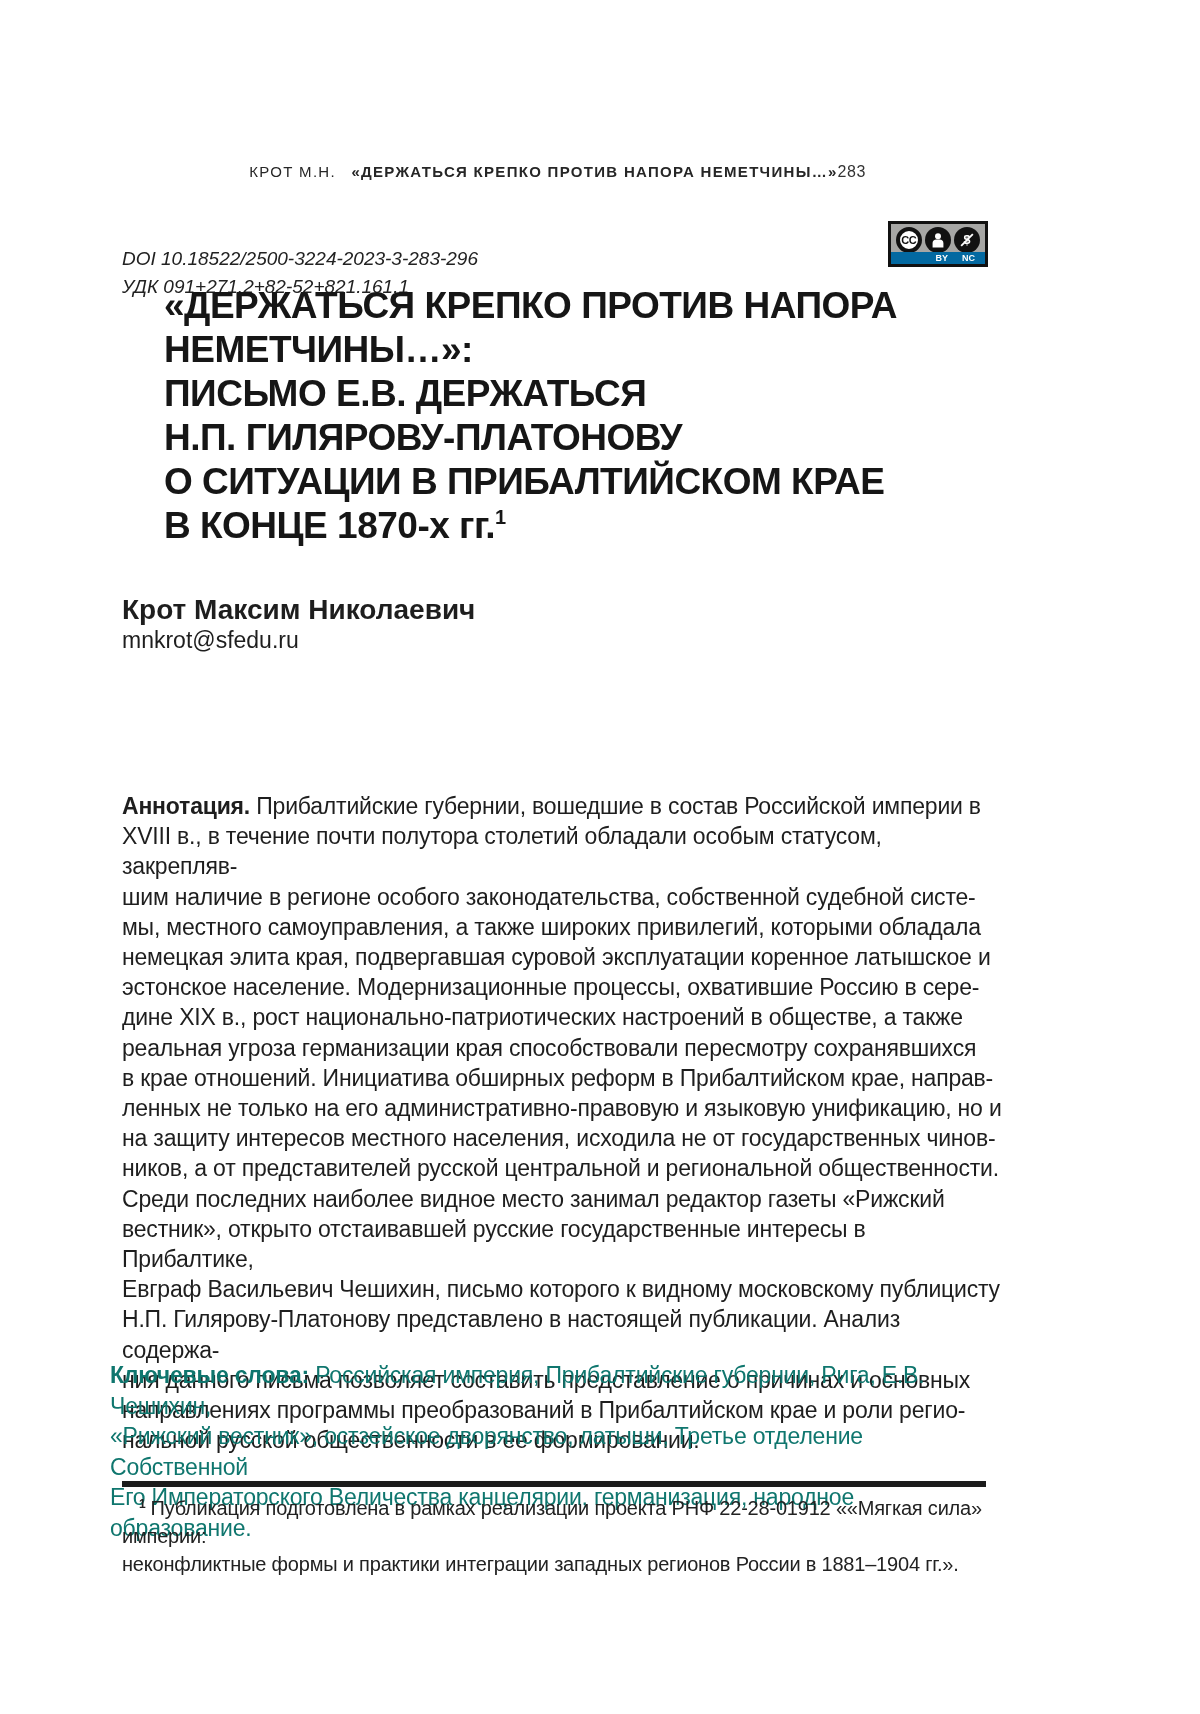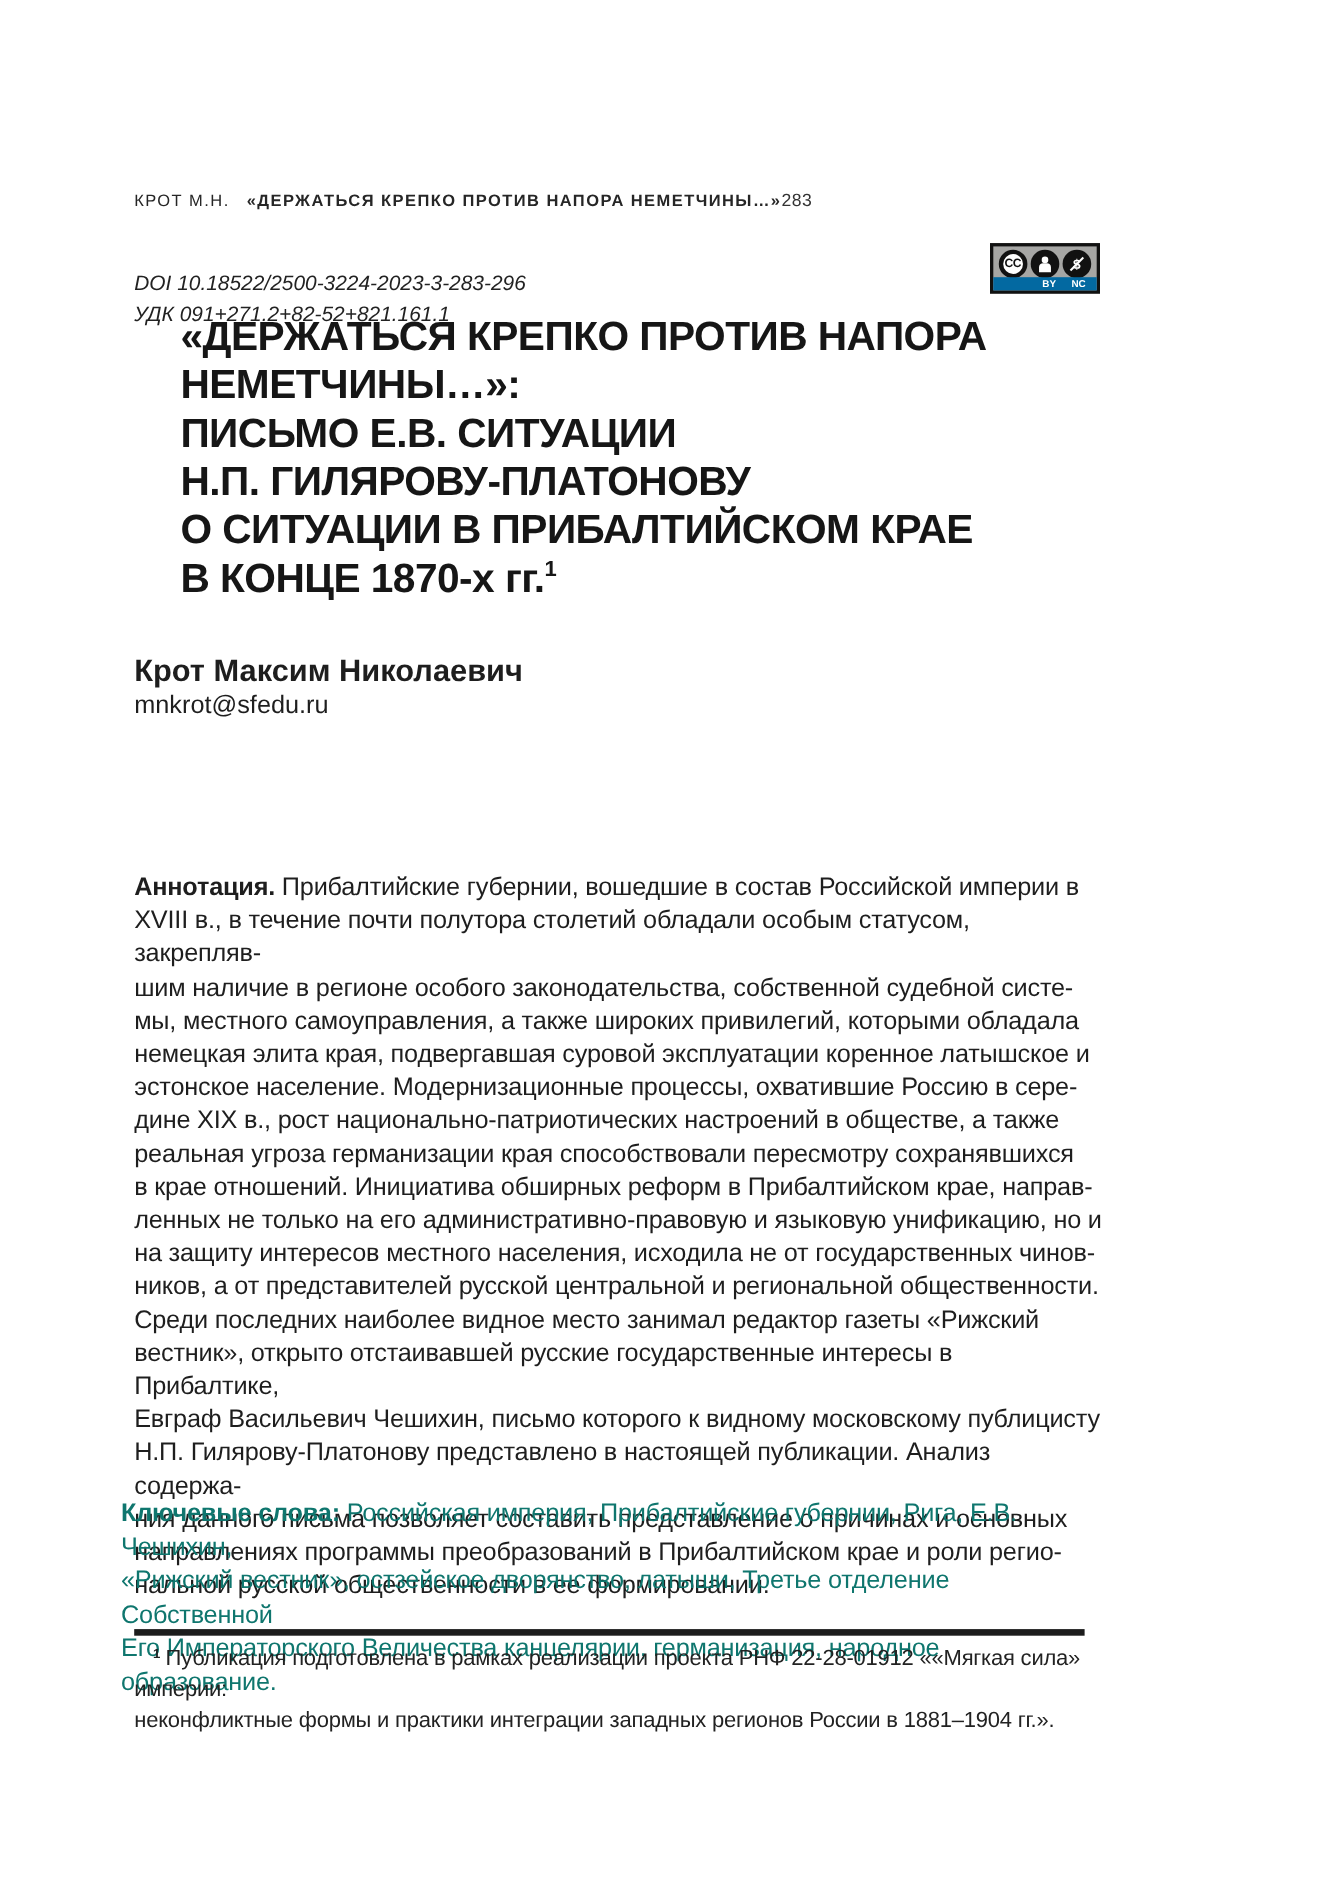--- a/index.html
+++ b/index.html
@@ -7,36 +7,36 @@
     position:relative;
     width:1200px;height:1714px;
     margin:0 auto;
     background:#ffffff;
     font-family:"Liberation Sans","DejaVu Sans",sans-serif;
     color:#1e1e1e;
     overflow:hidden;
   }
   
   .running-header{
-    position:absolute;left:122px;top:174px;width:871px;
-    display:flex;justify-content:flex-start;align-items:baseline;
+    position:absolute;left:122px;top:163px;width:871px;
+    display:flex;justify-content:center;align-items:baseline;
     font-size:15px;letter-spacing:1.3px;color:#262626;
   }
   .running-header .rh-author{font-weight:400;}
   .running-header .rh-title{font-weight:700;margin-left:10px;}
   .running-header .rh-page{letter-spacing:0.5px;font-size:16px;color:#333;}
   
   .meta-block{
     position:absolute;left:122px;top:205px;
     font-style:italic;font-size:19px;line-height:28px;color:#222;margin-top:40px;
   }
   
   .cc-badge{
     position:absolute;left:888px;top:221px;width:100px;height:46px;
-    background:#a6a6a4;border:3px solid #111;box-sizing:border-box;margin-left:12px;
+    background:#a6a6a4;border:3px solid #111;box-sizing:border-box;
   }
   .cc-badge .circles{
     position:absolute;left:0;right:0;top:2px;height:28px;
     display:flex;justify-content:space-around;align-items:center;padding:0 3px;
   }
   .cc-circle{
     width:26px;height:26px;border-radius:50%;
     display:flex;align-items:center;justify-content:center;box-sizing:border-box;
   }
   .cc-circle.cc{
@@ -123,21 +123,21 @@
     </div>
     <div class="cc-strip">
       <span>BY</span>
       <span>NC</span>
     </div>
   </div>
 
   <div class="article-title">
     <div>«ДЕРЖАТЬСЯ КРЕПКО ПРОТИВ НАПОРА</div>
     <div>НЕМЕТЧИНЫ…»:</div>
-    <div>ПИСЬМО Е.В. СИТУАЦИИ</div>
+    <div>ПИСЬМО Е.В. ДЕРЖАТЬСЯ</div>
     <div>Н.П. ГИЛЯРОВУ-ПЛАТОНОВУ</div>
     <div>О СИТУАЦИИ В ПРИБАЛТИЙСКОМ КРАЕ</div>
     <div><span>В КОНЦЕ 1870-х гг.</span><sup>1</sup></div>
   </div>
 
   <div class="author-block">
     <div class="author-name">Крот Максим Николаевич</div>
     <div>mnkrot@sfedu.ru</div>
   </div>
 

